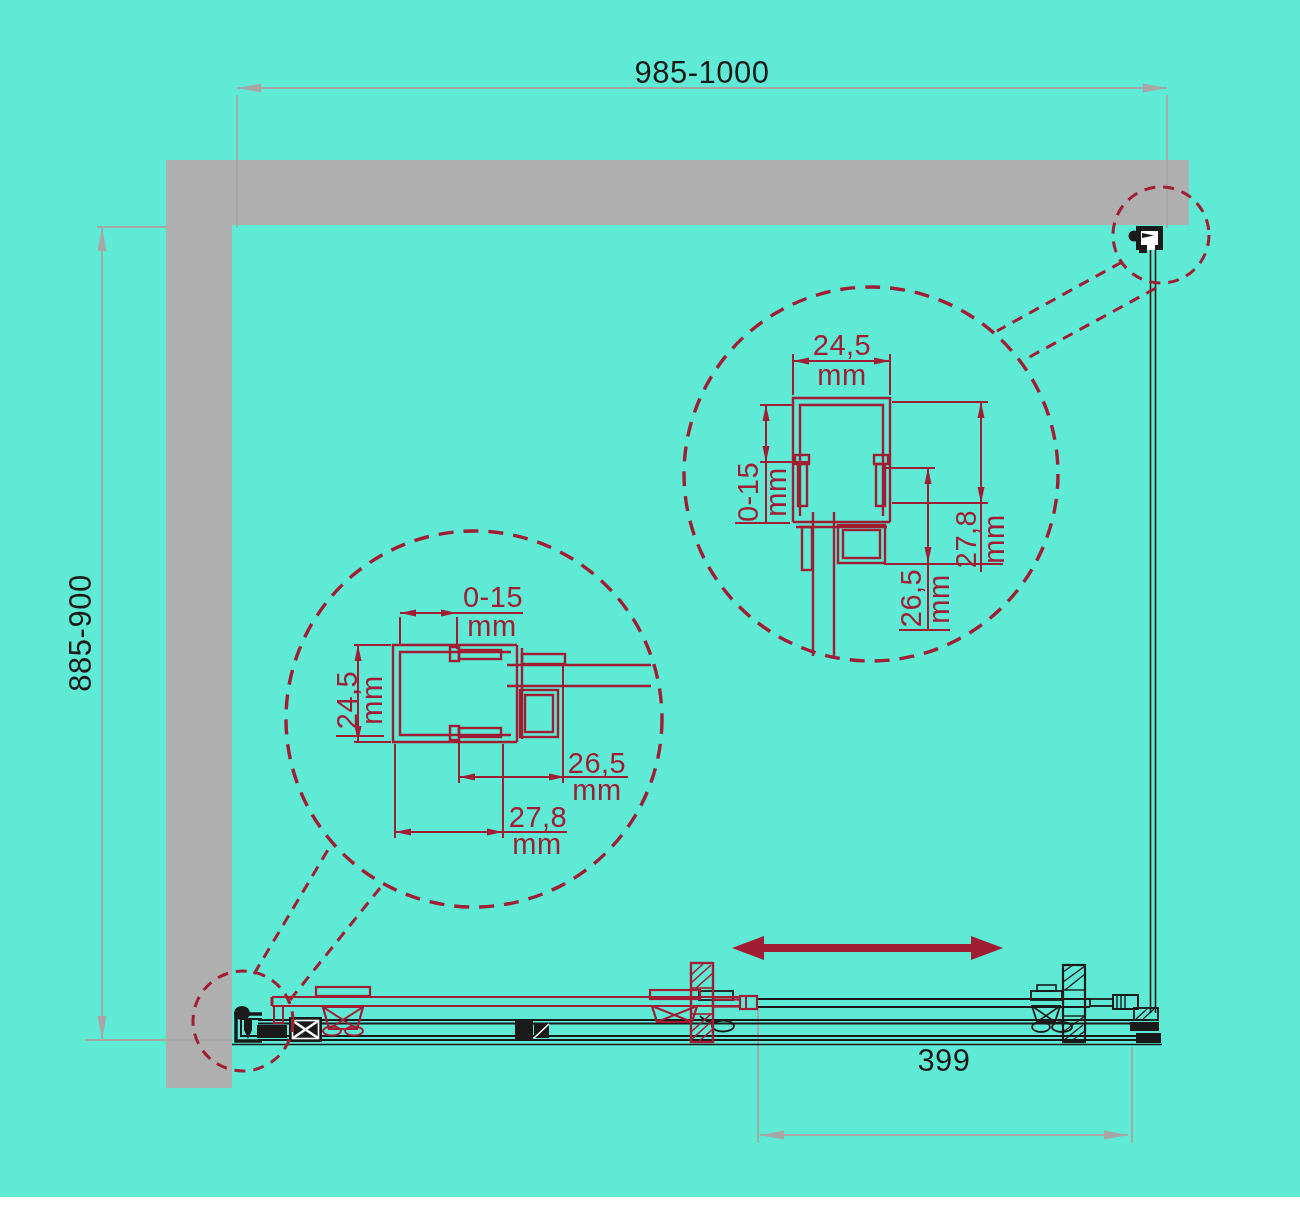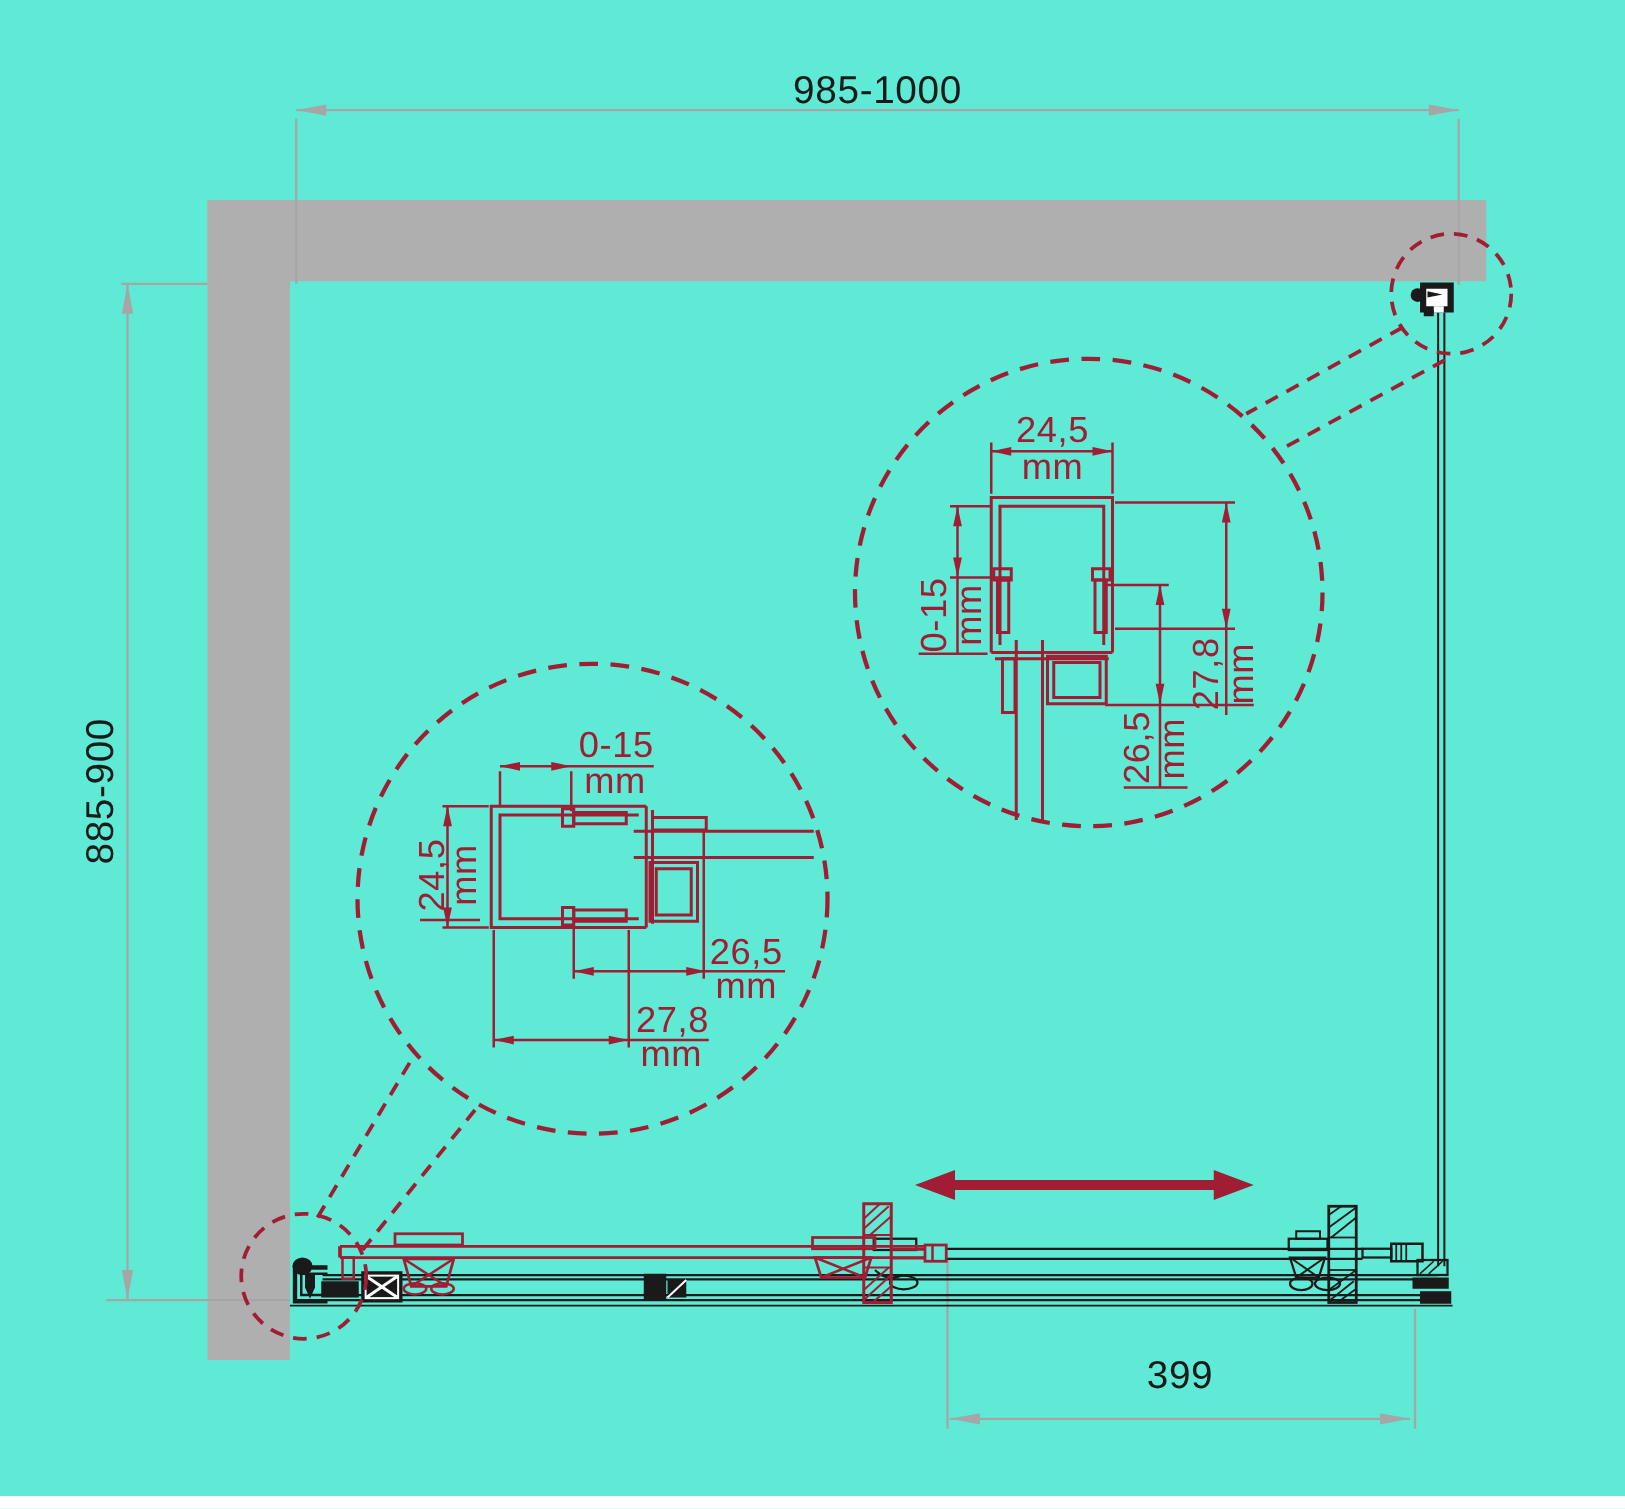--- a/index.html
+++ b/index.html
@@ -269,21 +269,21 @@
       <line class="rdim" x1="459" y1="777" x2="628" y2="777"></line>
       <line class="rdim" x1="459" y1="740" x2="459" y2="783"></line>
       <line class="rdim" x1="563" y1="664" x2="563" y2="783"></line>
       <polygon class="rfill" points="459,777 475,773.5 475,780.5"></polygon>
       <polygon class="rfill" points="565,777 549,773.5 549,780.5"></polygon>
     </g>
   </svg>
 
   <div class="txt dim-text" style="left:702px;top:72px;">985-1000</div>
   <div class="txt dim-text rot" style="left:80px;top:633px;">885-900</div>
-  <div class="txt dim-text" style="left:944px;top:1100px;">399</div>
+  <div class="txt dim-text" style="left:944px;top:1060px;">399</div>
 
   <div class="txt red-label" style="left:842px;top:345px;">24,5</div>
   <div class="txt red-label" style="left:842px;top:375px;">mm</div>
   <div class="txt red-label rot" style="left:748px;top:492px;">0-15</div>
   <div class="txt red-label rot" style="left:776px;top:492px;">mm</div>
   <div class="txt red-label rot" style="left:966px;top:539px;">27,8</div>
   <div class="txt red-label rot" style="left:994px;top:539px;">mm</div>
   <div class="txt red-label rot" style="left:911px;top:598px;">26,5</div>
   <div class="txt red-label rot" style="left:939px;top:599px;">mm</div>
 

